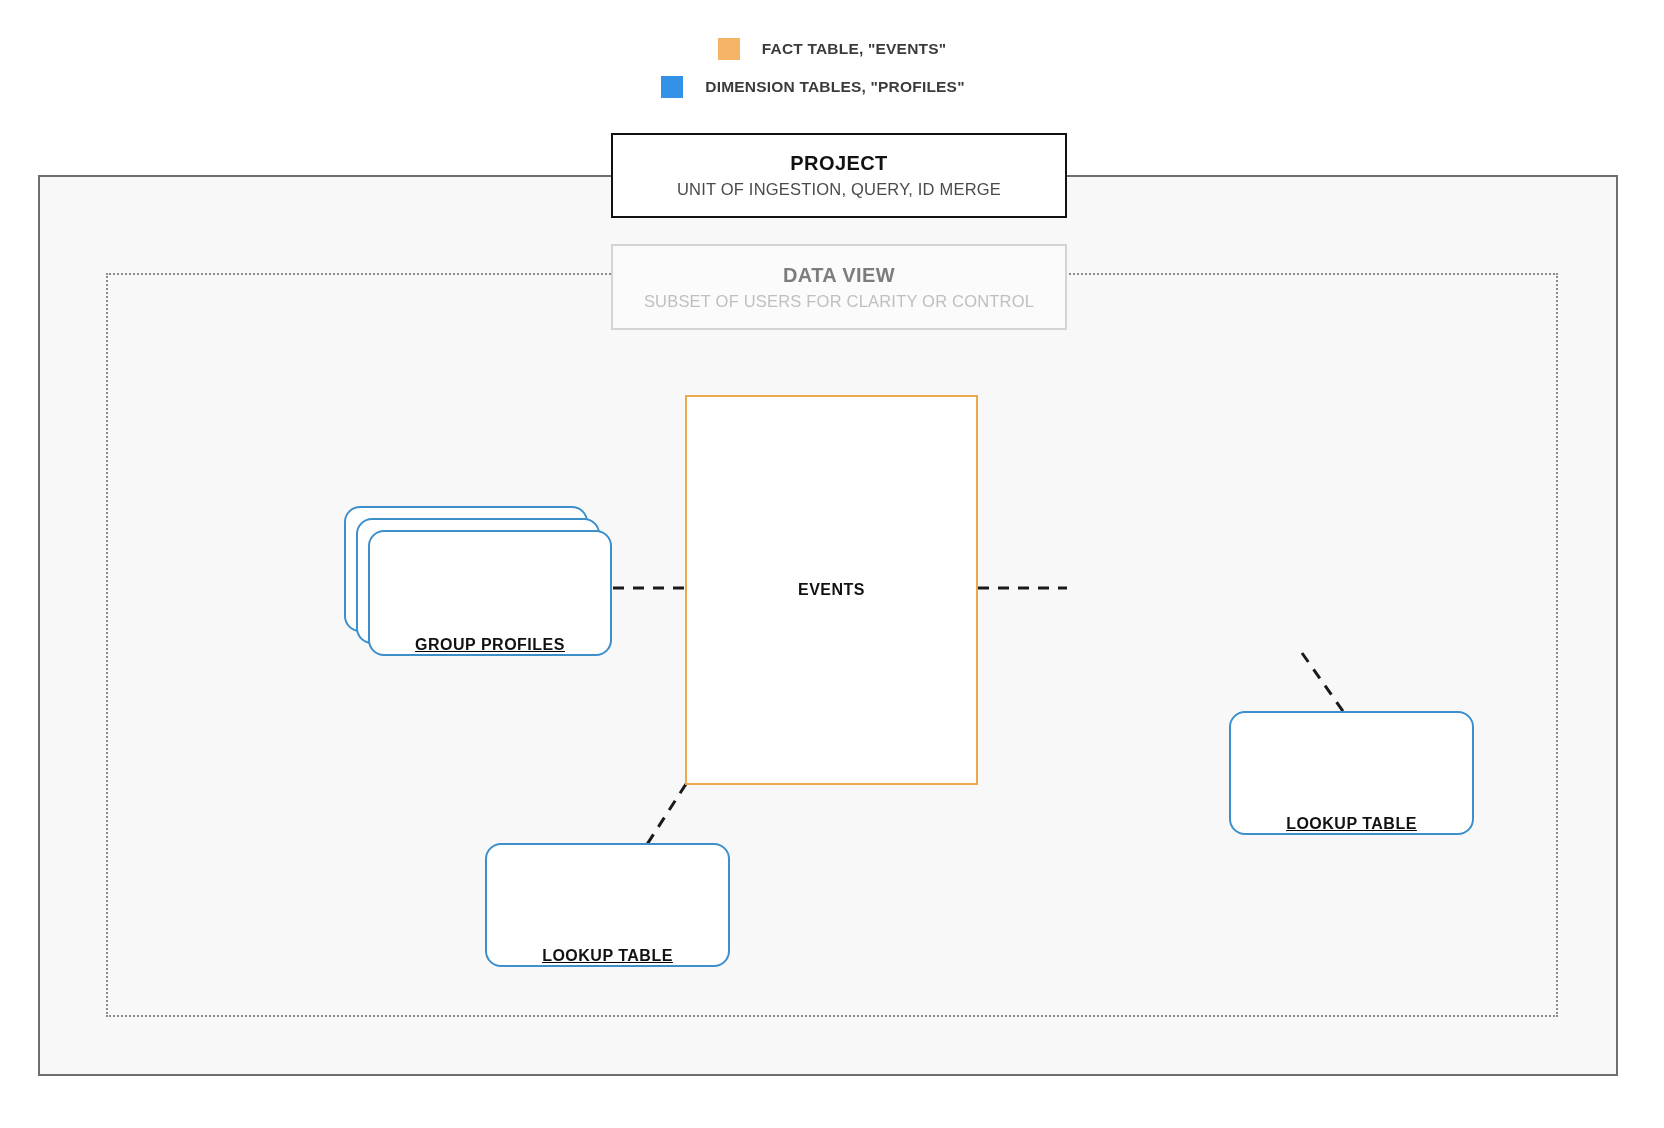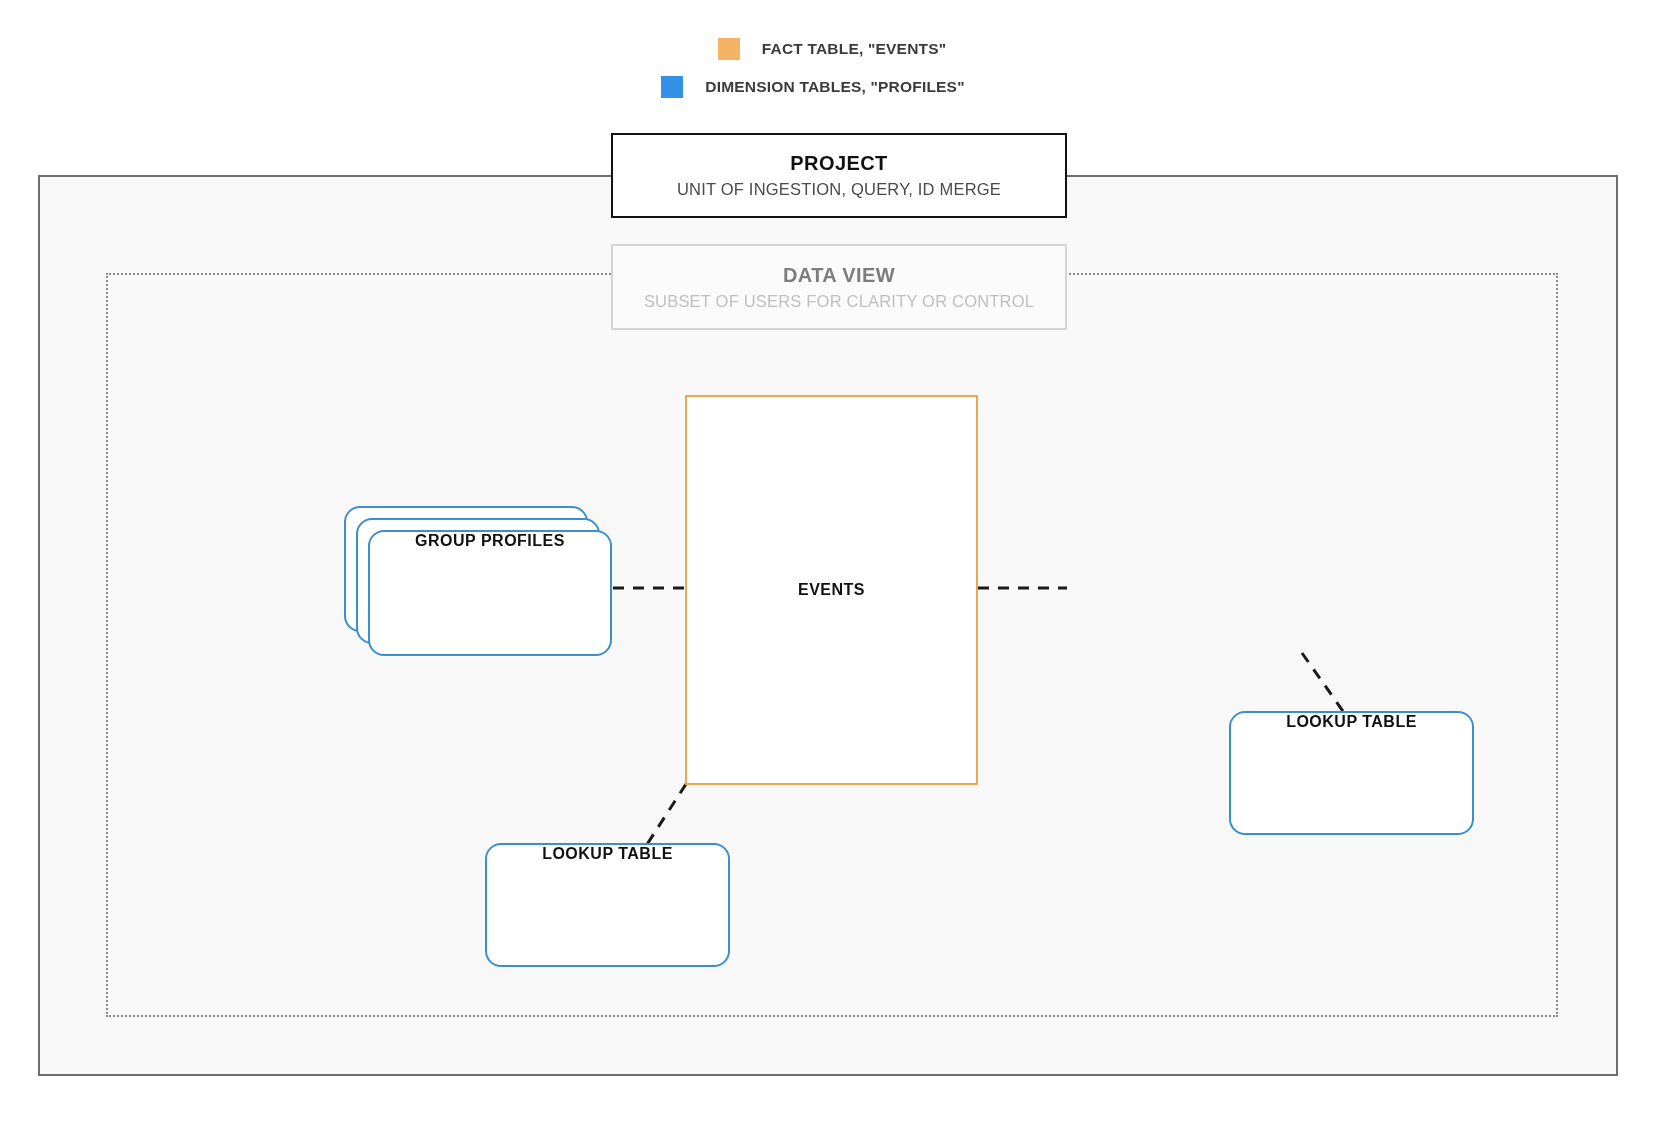--- a/index.html
+++ b/index.html
@@ -141,23 +141,24 @@
   }
 
   
   .node {
     position: absolute;
     background: #ffffff;
     border: 2.2px solid #3d8fcc;
     border-radius: 16px;
     box-sizing: border-box;
     display: flex;
-    align-items: flex-start;
+    align-items: flex-end;
     justify-content: center;
     z-index: 5;
+    text-decoration: underline;
   }
   .node-label {
     font-size: 16px;
     font-weight: bold;
     letter-spacing: 0.5px;
     color: #111111;
   }
   .node-ghost {
     position: absolute;
     background: #ffffff;

